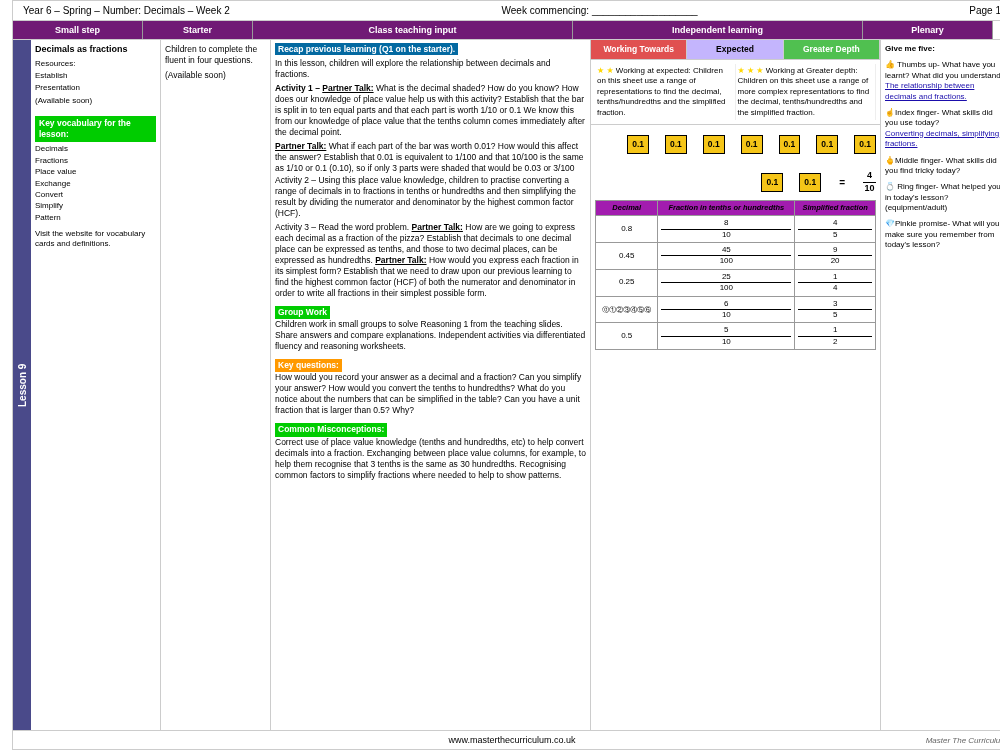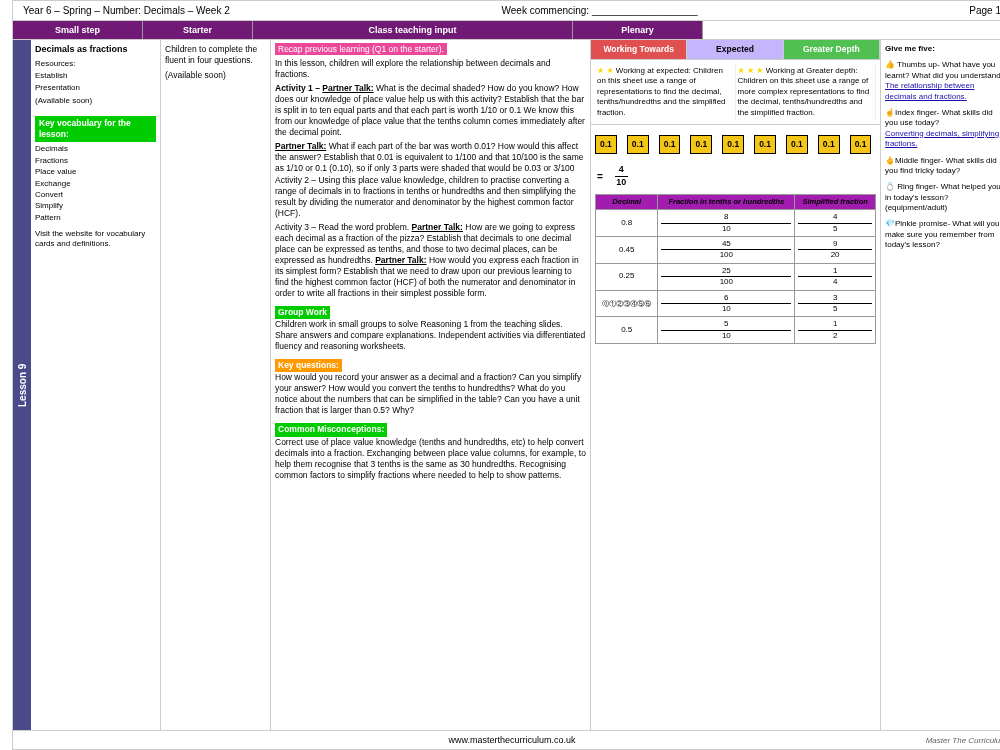--- a/index.html
+++ b/index.html
@@ -28,37 +28,37 @@
     .col-body-starter { width: 110px; min-width: 110px; }
     .col-body-teaching { width: 320px; min-width: 320px; overflow-y: auto; }
     .col-body-independent { width: 290px; min-width: 290px; padding: 0; }
     .col-body-plenary { width: 130px; min-width: 130px; font-size: 8px; }
     
     .key-vocab-box { background: #00cc00; color: #fff; padding: 2px 4px; font-size: 8.5px; font-weight: bold; margin: 4px 0 2px 0; display: inline-block; }
     
     .bold { font-weight: bold; }
     .underline { text-decoration: underline; }
     
-    .recap-header { background: #ec4899; color: #fff; font-size: 8.5px; font-weight: normal; padding: 1px 3px; }
+    .recap-header { background: #0369a1; color: #fff; font-size: 8.5px; font-weight: bold; padding: 1px 3px; }
     .group-work-header { background: #00cc00; color: #fff; font-size: 8.5px; font-weight: bold; padding: 1px 3px; margin-top: 4px; display: inline-block; }
     .key-questions-header { background: #ff9900; color: #fff; font-size: 8.5px; font-weight: bold; padding: 1px 3px; margin-top: 4px; display: inline-block; }
     .misconceptions-header { background: #00cc00; color: #fff; font-size: 8.5px; font-weight: bold; padding: 1px 3px; margin-top: 4px; display: inline-block; }
     
     .independent-top { display: flex; border-bottom: 1px solid #ccc; }
     .ind-col { text-align: center; padding: 4px 2px; font-size: 8.5px; font-weight: bold; border-right: 1px solid #ccc; flex: 1; }
     .ind-working { background: #e05050; color: #fff; }
     .ind-expected { background: #c4b5fd; }
     .ind-greater { background: #50c050; color: #fff; }
     
     .independent-rows { display: flex; padding: 4px; font-size: 8px; line-height: 1.3; }
     .ind-row-col { flex: 1; padding: 2px; border-right: 1px solid #eee; }
     
     .star { color: #ffd700; }
     
-    .place-value-vis { margin: 6px auto; display: flex; align-items: center; justify-content: flex-start; flex-wrap: wrap; gap: 10px; font-size: 8px; }
+    .place-value-vis { margin: 6px auto; display: flex; align-items: center; justify-content: flex-end; flex-wrap: wrap; gap: 16px; font-size: 8px; }
     .pv-box { border: 1px solid #000; padding: 3px 4px; font-size: 8.5px; font-weight: bold; }
     .pv-yellow { background: #f5c518; }
     .pv-equals { font-size: 10px; font-weight: bold; margin: 0 2px; }
     
     .fraction-table { width: 100%; border-collapse: collapse; margin-top: 6px; font-size: 8px; }
     .fraction-table th { background: #a21caf; border: 1px solid #999; padding: 2px 3px; text-align: center; font-size: 7.5px; font-style: italic; }
     .fraction-table td { border: 1px solid #999; padding: 2px 3px; text-align: center; }
     
     .plenary-item { margin-bottom: 6px; font-size: 8px; line-height: 1.3; }
     .blue-link { color: #1a0dab; text-decoration: underline; }
@@ -83,20 +83,21 @@
   <div class="top-header">
     <span>Year 6 – Spring – Number: Decimals – Week 2</span>
     <span>Week commencing: ___________________</span>
     <span>Page 1</span>
   </div>
 
   <div class="col-headers">
     <div class="col-header col-small-step">Small step</div>
     <div class="col-header col-starter">Starter</div>
     <div class="col-header col-teaching">Class teaching input</div>
+    <div class="col-header col-independent">Independent learning</div>
     <div class="col-header col-plenary">Plenary</div>
   </div>
 
   <div class="main-content">
 
     <div class="lesson-label">Lesson 9</div>
 
     <div class="content-area">
 
       <div class="col-body col-body-small-step">

